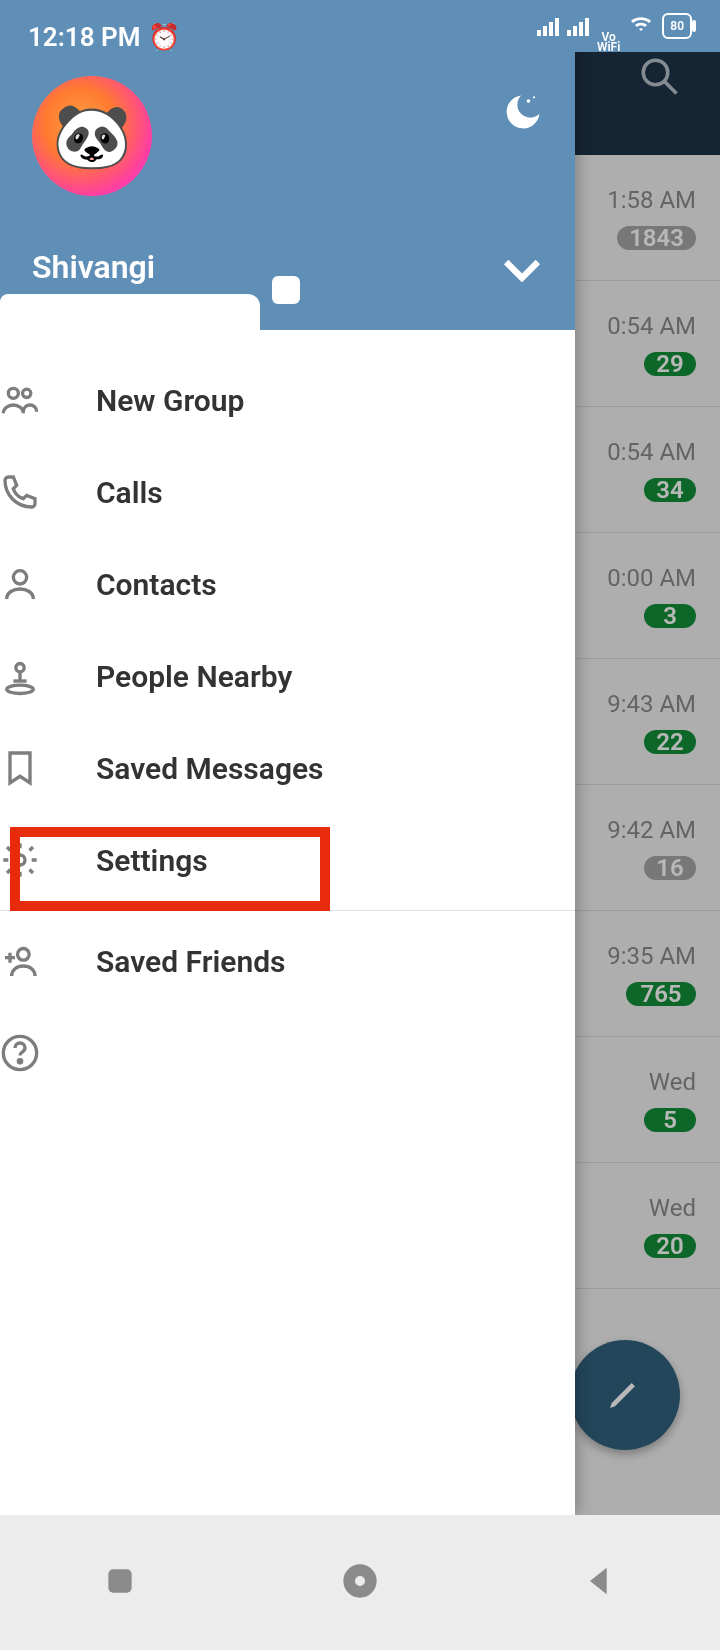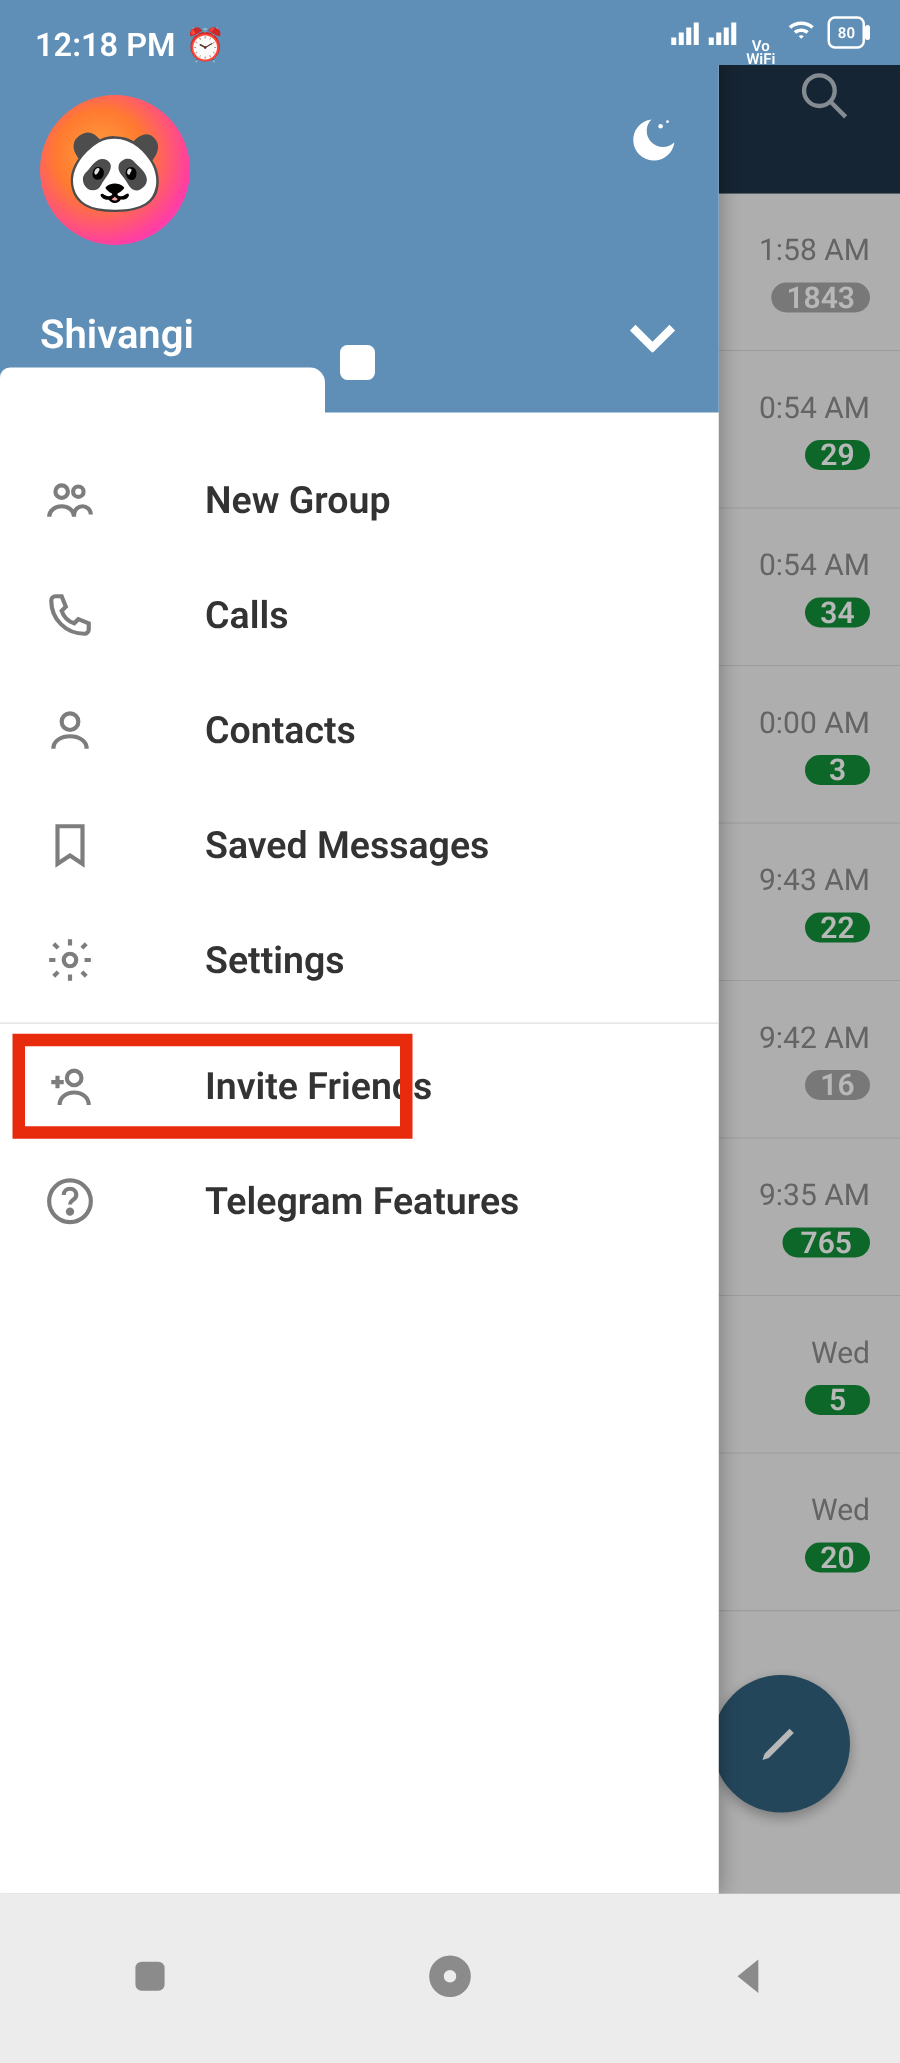--- a/index.html
+++ b/index.html
@@ -40,21 +40,21 @@
   .avatar { width:120px; height:120px; border-radius:60px; position:absolute; top:76px; left:32px; background: radial-gradient(circle at 40% 40%, #ffa040 0%, #ff7a30 35%, #ff3da5 72%, #ff4cc2 100%); display:flex; align-items:center; justify-content:center; font-size:64px; }
   .nightmode { position:absolute; top:90px; right:30px; }
   .nightmode svg { width:44px; height:44px; fill:#fff; }
   .username { position:absolute; left:32px; top:248px; color:#fff; font-size:32px; font-weight:600; }
   .expand { position:absolute; right:34px; top:258px; }
   .expand svg { width:38px; height:24px; stroke:#fff; fill:none; stroke-width:4; }
   .white-smudge { position:absolute; left:0; bottom:-4px; width:260px; height:40px; background:#fff; border-radius:8px 12px 0 0; }
   .white-smudge::after{content:""; position:absolute; right:-40px; top:-18px; width:28px; height:28px; background:#fff; border-radius:6px; }
 
   .menu { flex:1; padding-top:24px; }
-  .menu-item { height:92px; display:flex; align-items:center; padding-left:36px; gap:88px; }
+  .menu-item { height:92px; display:flex; align-items:center; gap:56px; }
   .menu-item .mi-icon { width:40px; display:flex; justify-content:center; }
   .menu-item .mi-icon svg { width:40px; height:40px; stroke:#7d7d7d; fill:none; stroke-width:2; }
   .menu-item .mi-label { font-size:30px; font-weight:600; color:#333; }
   .menu-divider { height:1px; background:#e0e0e0; margin: 4px 0; }
 
   .highlight { position:absolute; border:10px solid #e82b0c; z-index:20; pointer-events:none; }
 
   
   .navbar { position:absolute; left:0; right:0; bottom:0; height:135px; background:#ececec; display:flex; align-items:center; justify-content:space-around; z-index:60; }
   .navbar .nav-btn svg { width:40px; height:40px; fill:#8b8b8b; }
@@ -175,20 +175,31 @@
           <svg viewBox="0 0 24 24">
               <circle cx="12" cy="8" r="4"></circle>
               <path d="M4 21c0-4 4-6 8-6s8 2 8 6"></path>
             </svg>
         </span>
         <span class="mi-label">Contacts</span>
       </div>
       <div class="menu-item">
         <span class="mi-icon">
           <svg viewBox="0 0 24 24">
+              <circle cx="12" cy="7" r="2.5"></circle>
+              <path d="M12 10v5"></path>
+              <path d="M8 15h8"></path>
+              <ellipse cx="12" cy="20" rx="8" ry="2.5"></ellipse>
+            </svg>
+        </span>
+        <span class="mi-label">People Nearby</span>
+      </div>
+      <div class="menu-item">
+        <span class="mi-icon">
+          <svg viewBox="0 0 24 24">
               <path d="M6 3h12v18l-6-4-6 4V3z"></path>
             </svg>
         </span>
         <span class="mi-label">Saved Messages</span>
       </div>
       <div class="menu-item">
         <span class="mi-icon">
           <svg viewBox="0 0 24 24">
               <circle cx="12" cy="12" r="3"></circle>
               <path d="M12 2v3M12 19v3M4.2 4.2l2.1 2.1M17.7 17.7l2.1 2.1M2 12h3M19 12h3M4.2 19.8l2.1-2.1M17.7 6.3l2.1-2.1"></path>
@@ -198,31 +209,30 @@
       </div>
       <div class="menu-divider"></div>
       <div class="menu-item">
         <span class="mi-icon">
           <svg viewBox="0 0 24 24">
               <circle cx="14" cy="8" r="3.5"></circle>
               <path d="M7 21c0-3.5 3-6 7-6s7 2.5 7 6"></path>
               <path d="M3 10h6M6 7v6"></path>
             </svg>
         </span>
-        <span class="mi-label">Invite Friends</span>
+        <span class="mi-label">Saved Friends</span>
       </div>
       <div class="menu-item">
         <span class="mi-icon">
           <svg viewBox="0 0 24 24">
               <circle cx="12" cy="12" r="10"></circle>
               <path d="M9 9c0-1.7 1.3-3 3-3s3 1.3 3 3c0 1.5-1 2-2 2.7-.7.5-1 1-1 1.8"></path>
               <circle cx="12" cy="17" r="1" fill="#7d7d7d"></circle>
             </svg>
         </span>
-        <span class="mi-label">Telegram Features</span>
       </div>
     </div>
   </div>
 
   <div class="highlight" id="hl" style="top: 827px; left: 10px; width: 320px; height: 84px;"></div>
 
   <div class="statusbar">
     <span class="time">12:18 PM</span>
     <span class="alarm-ico">⏰</span>
     <span class="spacer"></span>

